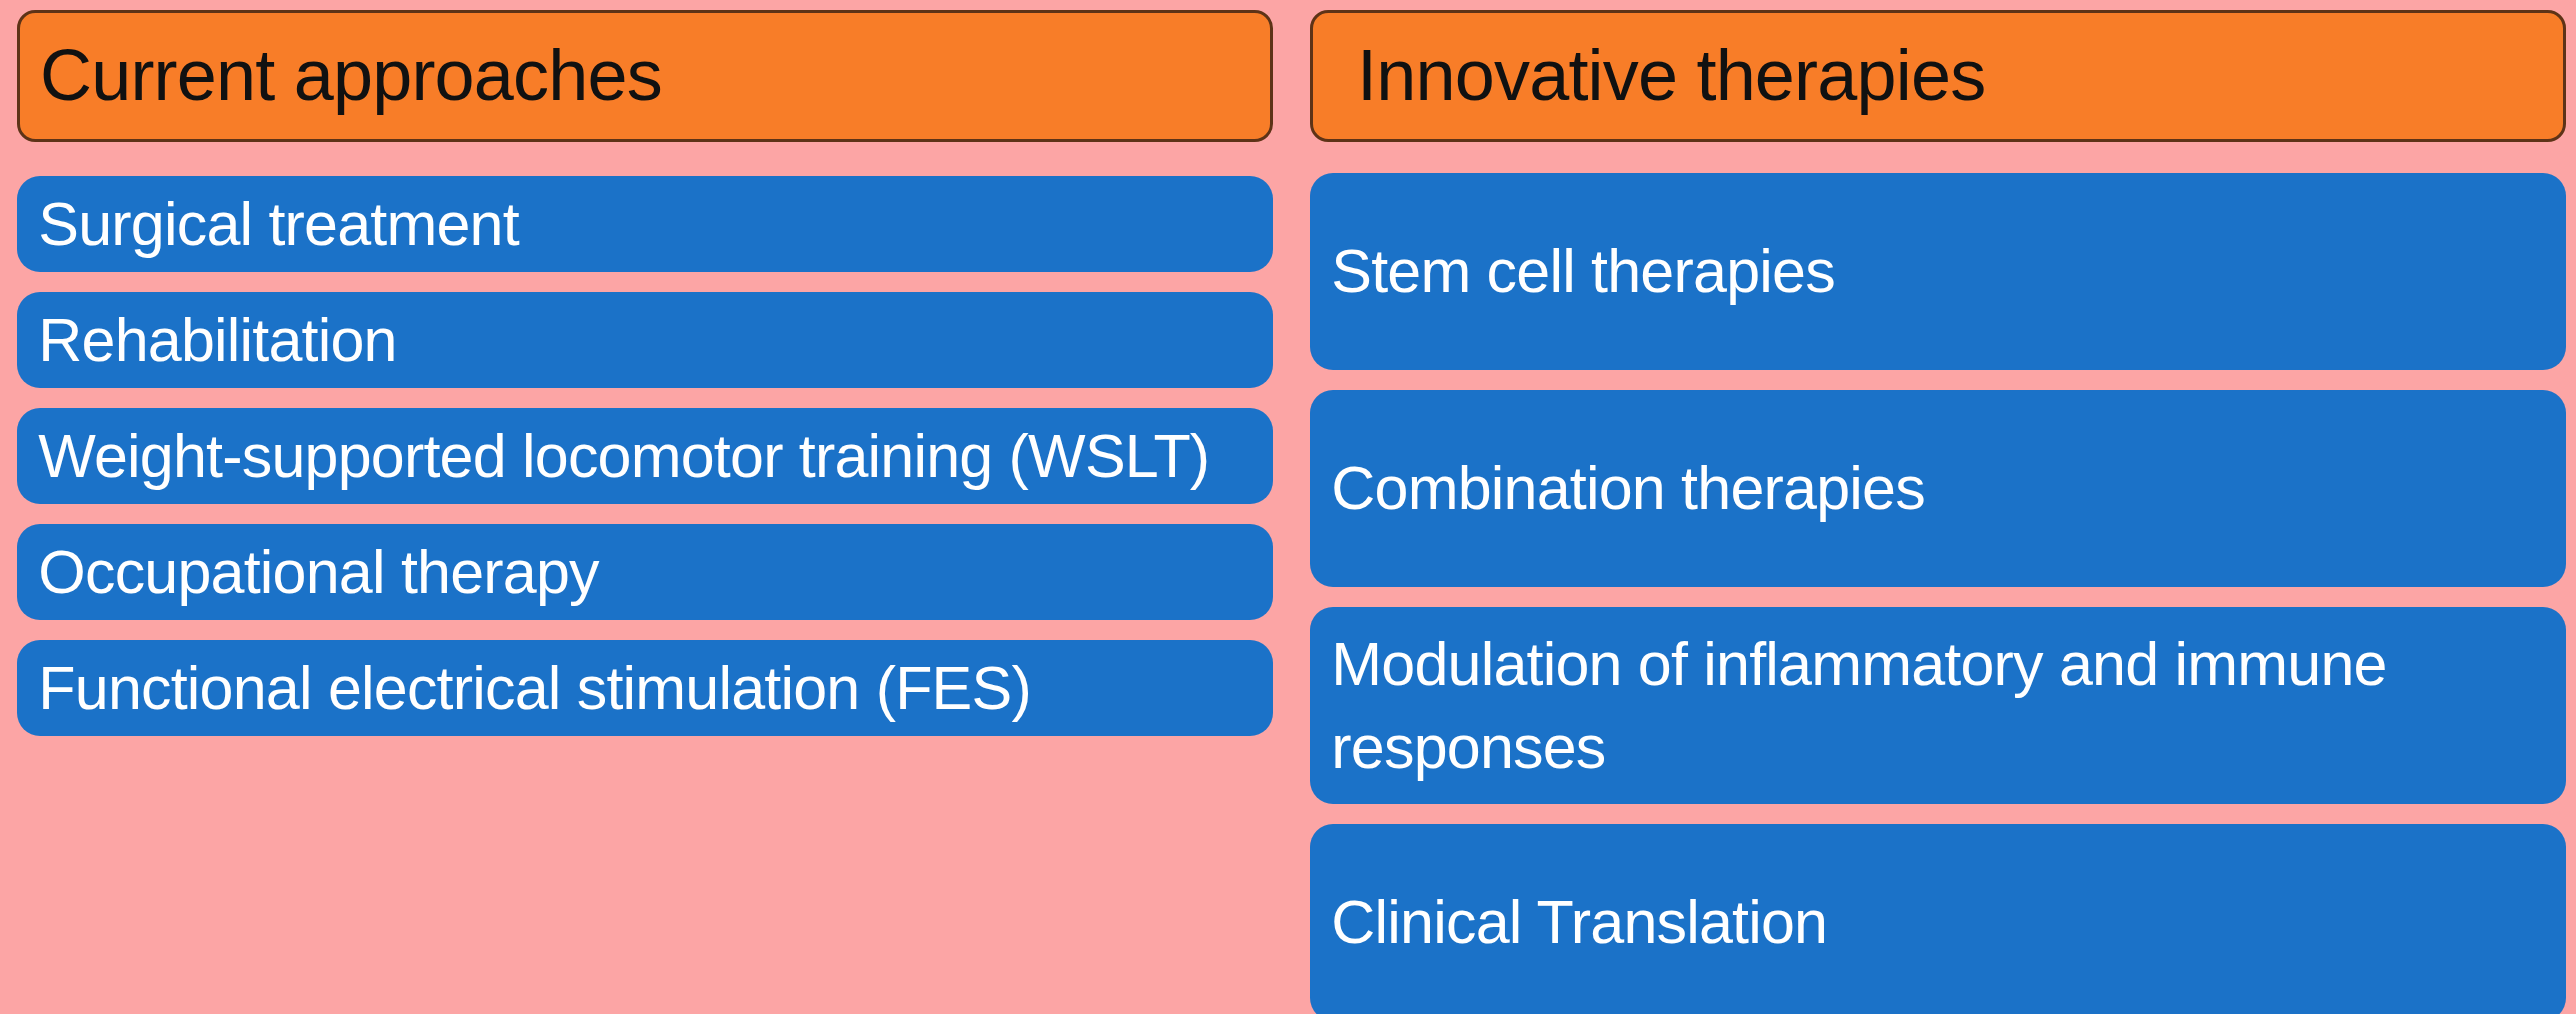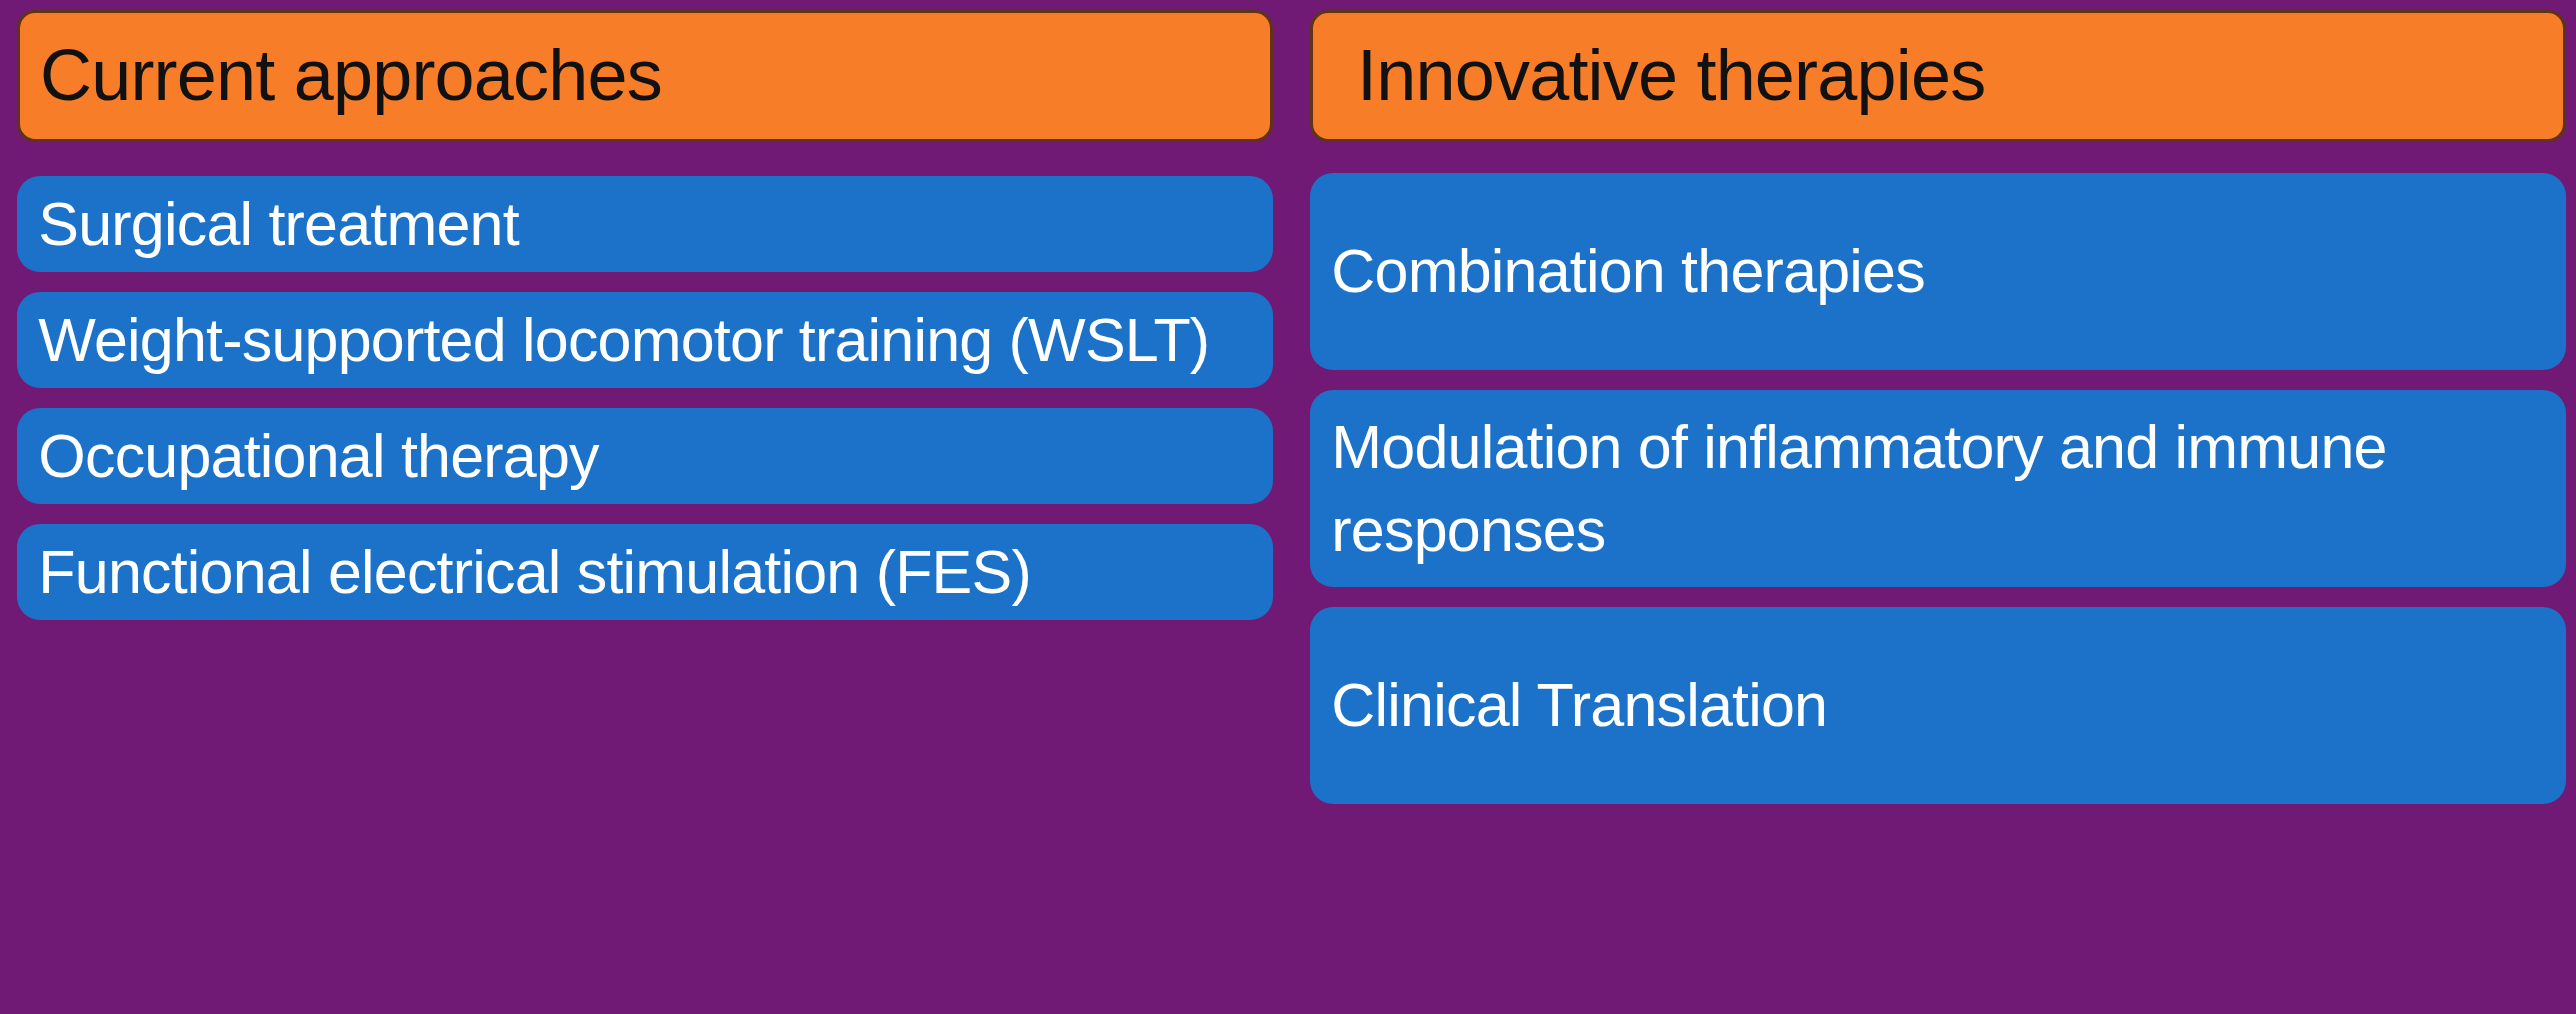--- a/index.html
+++ b/index.html
@@ -4,21 +4,21 @@
 <style>
   html, body {
     margin: 0;
     padding: 0;
     background: #ffffff;
   }
   .canvas {
     position: relative;
     width: 2576px;
     height: 1015px;
-    background: #701a75;
+    background: #fca5a5;
     font-family: "Liberation Sans", "DejaVu Sans", sans-serif;
     overflow: hidden;
   }
   .column {
     position: absolute;
     top: 0;
     width: 1256px;
     padding-top: 10px;
     box-sizing: border-box;
   }
@@ -70,33 +70,39 @@
 <div class="canvas">
 
   <div class="column column-left">
     <div class="header-box">
       <span class="label">Current approaches</span>
     </div>
     <div class="item-box">
       <span class="label">Surgical treatment</span>
     </div>
     <div class="item-box">
+      <span class="label">Rehabilitation</span>
+    </div>
+    <div class="item-box">
       <span class="label">Weight-supported locomotor training (WSLT)</span>
     </div>
     <div class="item-box">
       <span class="label">Occupational therapy</span>
     </div>
     <div class="item-box">
       <span class="label">Functional electrical stimulation (FES)</span>
     </div>
   </div>
 
   <div class="column column-right">
     <div class="header-box">
       <span class="label">Innovative therapies</span>
+    </div>
+    <div class="item-box">
+      <span class="label">Stem cell therapies</span>
     </div>
     <div class="item-box">
       <span class="label">Combination therapies</span>
     </div>
     <div class="item-box">
       <span class="label">Modulation of inflammatory and immune responses</span>
     </div>
     <div class="item-box">
       <span class="label">Clinical Translation</span>
     </div>

